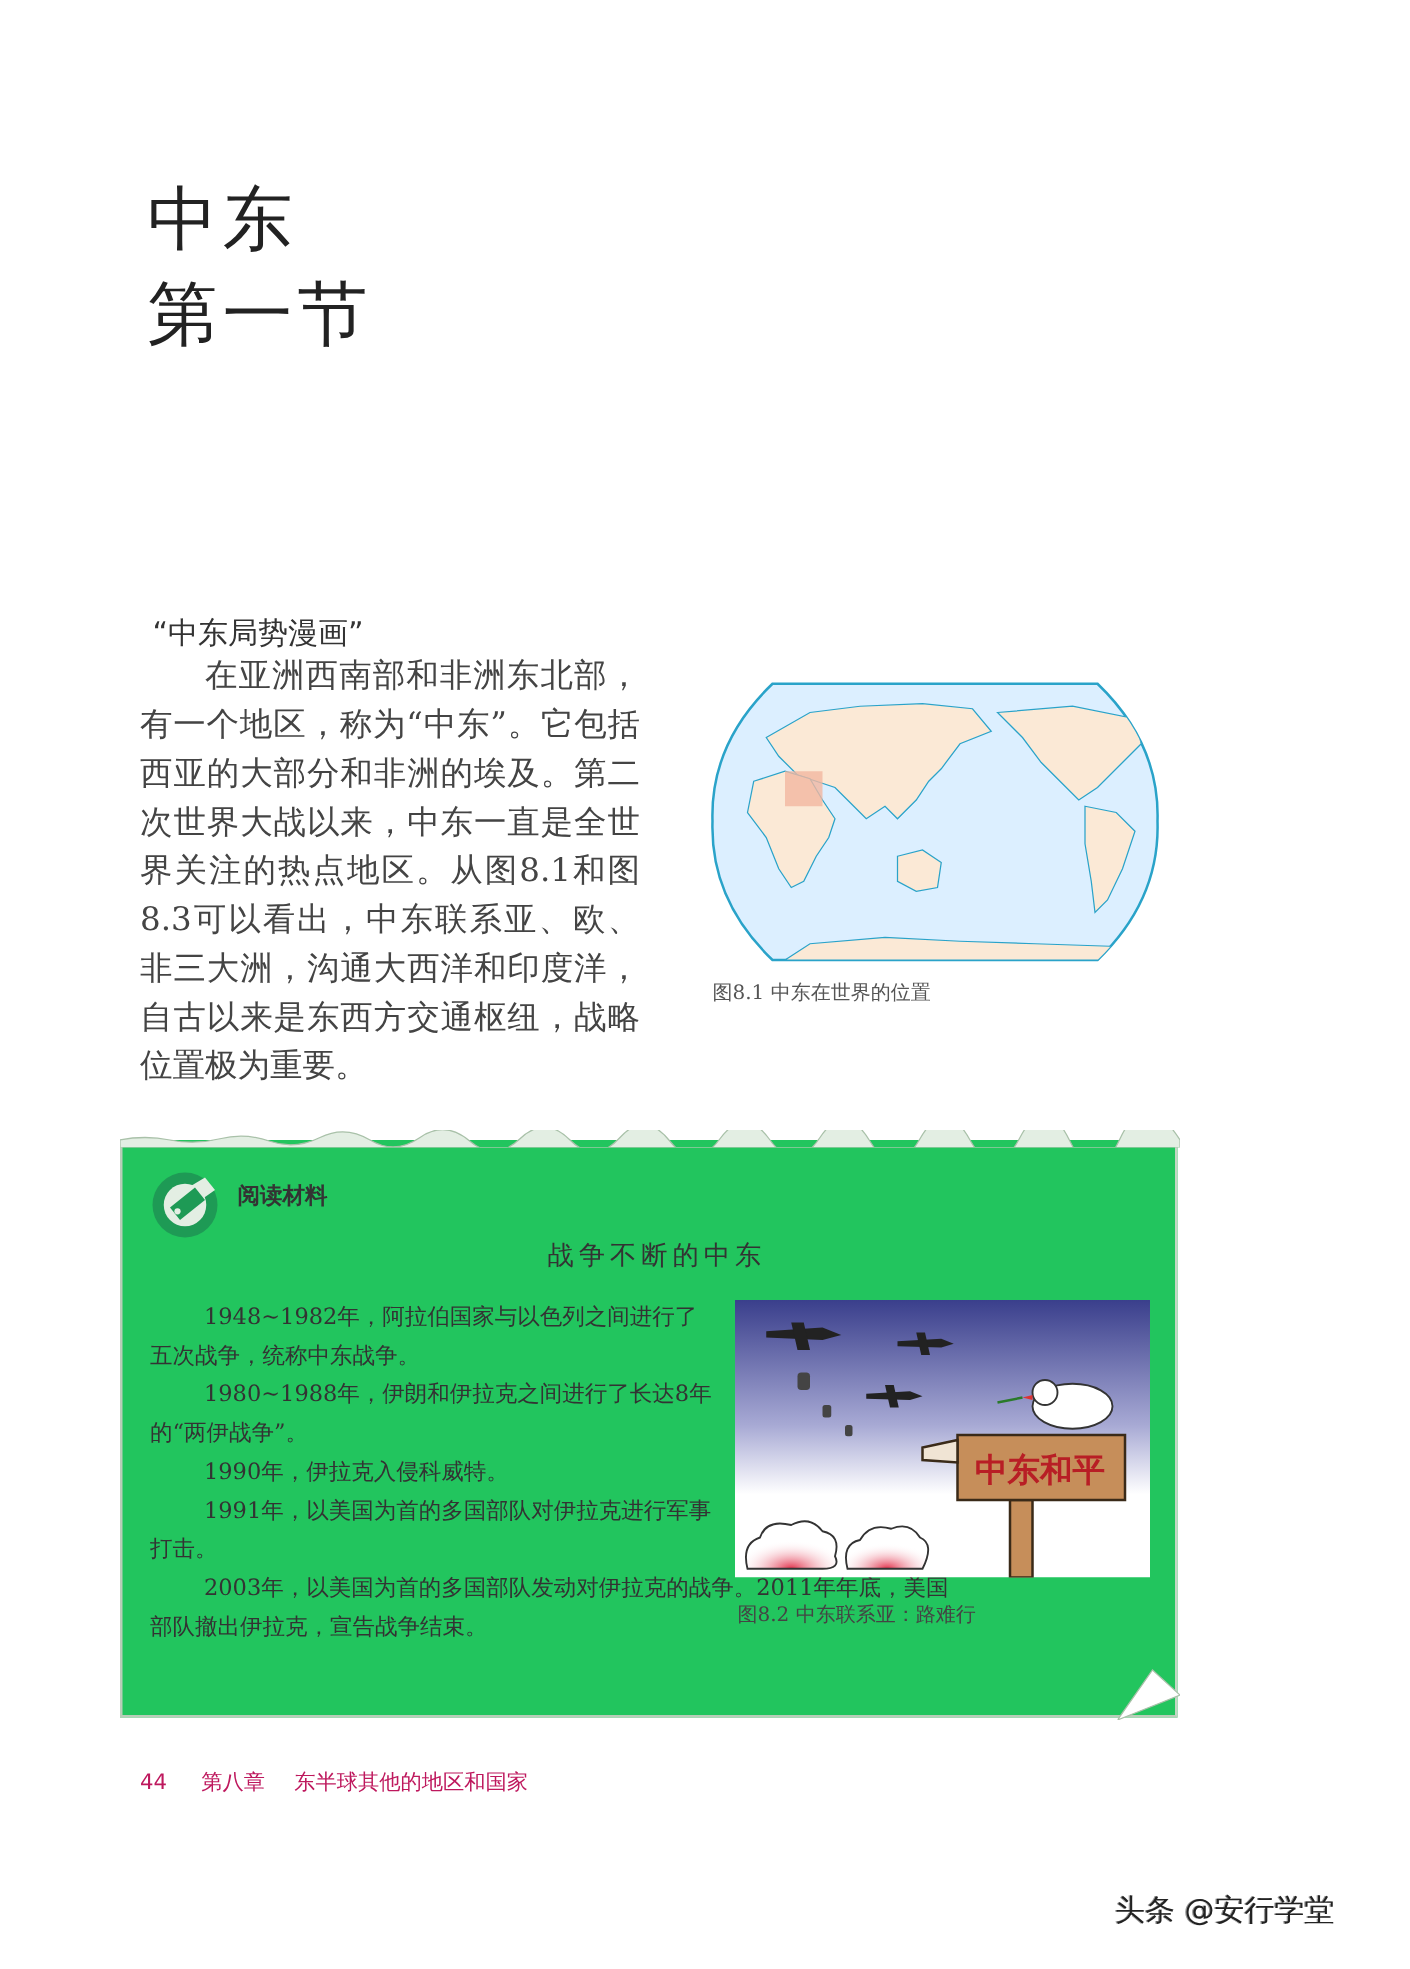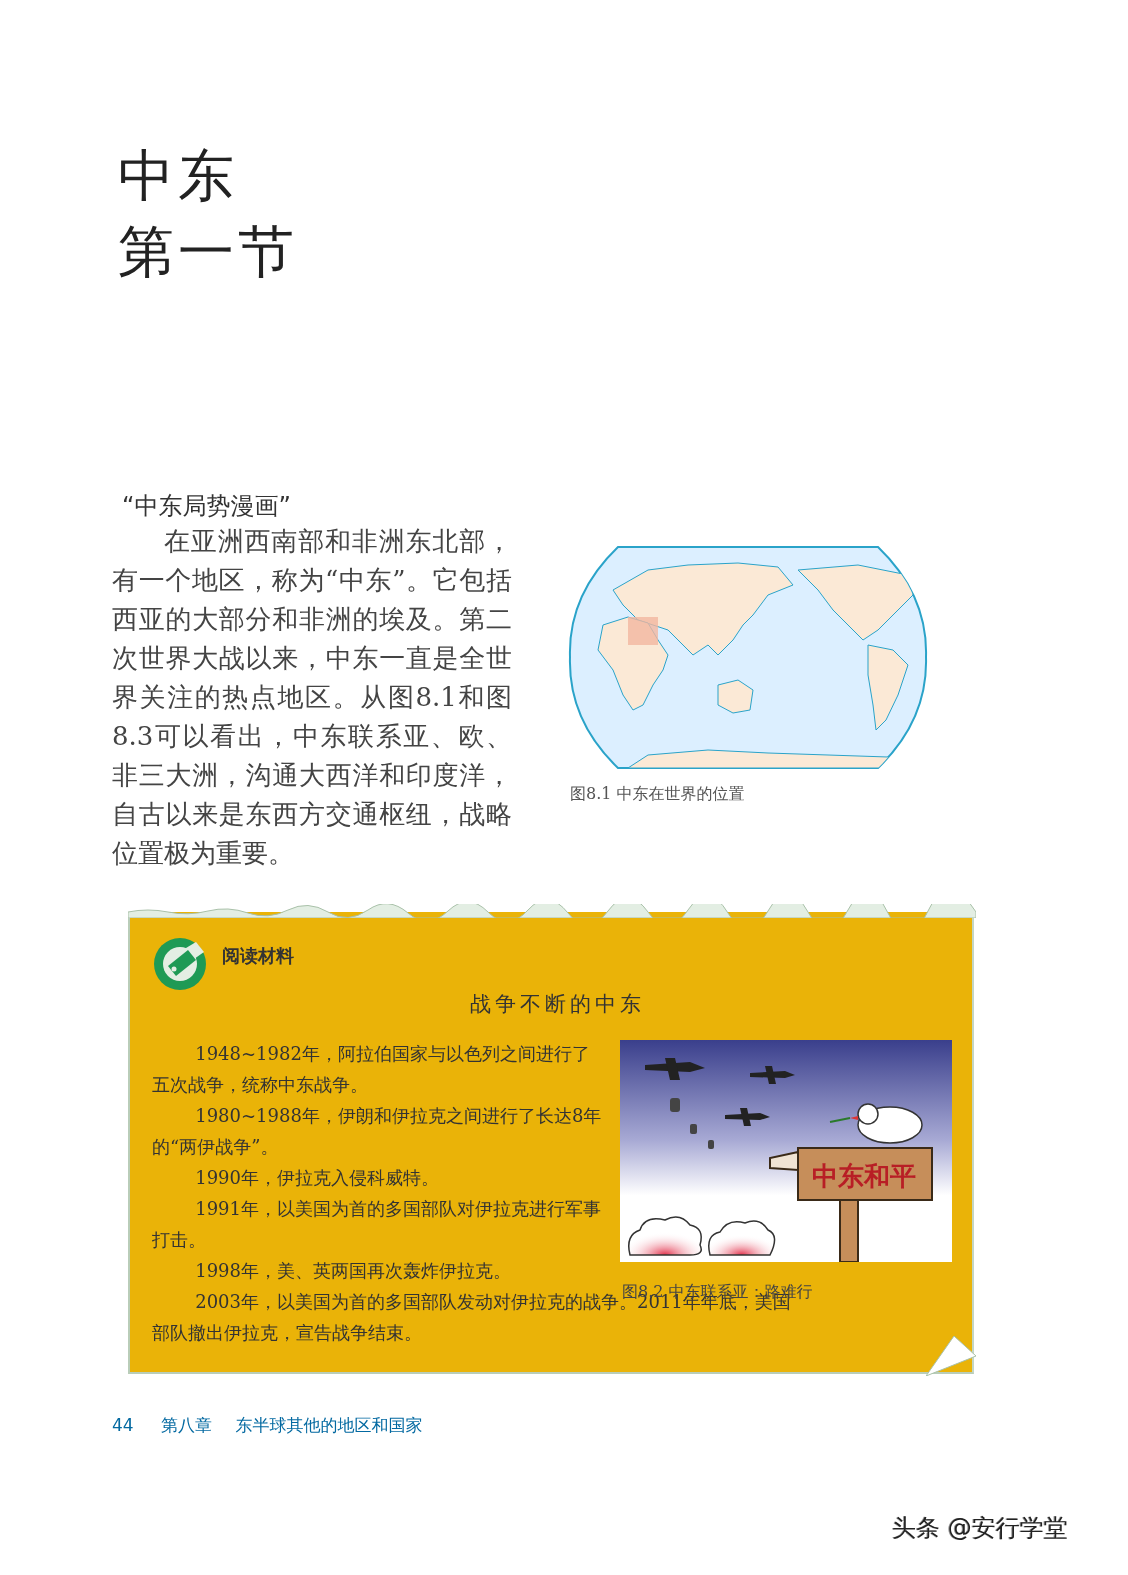--- a/index.html
+++ b/index.html
@@ -22,22 +22,22 @@
     font-family: "DejaVu Serif", serif; font-size: 26px; line-height: 39px; color: #444;
     text-align: justify;
   }
   .body-text p { margin: 0; text-indent: 2em; }
   .map-figure { position: absolute; left: 568px; top: 545px; width: 360px; height: 225px; }
   .map-caption {
     position: absolute; left: 570px; top: 784px;
     font-family: "DejaVu Serif", serif; font-size: 16px; color: #555; white-space: nowrap;
   }
   .reading-box {
-    position: absolute; left: 128px; top: 912px; width: 846px; height: 462px;
-    background: #eab308; border-left: 2px solid #b9cdb9; border-bottom: 2px solid #b9cdb9; border-right: 2px solid #c4d6c4;
+    position: absolute; left: 96px; top: 912px; width: 846px; height: 462px;
+    background: #22c55e; border-left: 2px solid #b9cdb9; border-bottom: 2px solid #b9cdb9; border-right: 2px solid #c4d6c4;
     box-sizing: border-box;
   }
   .reading-box .wavy-top { position: absolute; left: -2px; top: -8px; width: 848px; height: 14px; }
   .reading-icon { position: absolute; left: 22px; top: 24px; width: 56px; height: 56px; }
   .reading-label {
     position: absolute; left: 92px; top: 32px;
     font-family: "DejaVu Sans", sans-serif; font-weight: bold; font-size: 18px; color: #333;
   }
   .reading-title {
     position: absolute; left: 340px; top: 78px;
@@ -50,21 +50,21 @@
   .reading-text p { margin: 0; text-indent: 2.4em; }
   .reading-text p.wide { width: 640px; }
   .cartoon { position: absolute; left: 490px; top: 128px; width: 332px; height: 222px; }
   .cartoon-caption {
     position: absolute; left: 492px; top: 370px;
     font-family: "DejaVu Serif", serif; font-size: 16px; color: #444; white-space: nowrap;
   }
   .page-curl { position: absolute; right: -4px; bottom: -4px; width: 50px; height: 46px; }
   .footer {
     position: absolute; left: 112px; top: 1414px;
-    font-family: "DejaVu Serif", serif; font-size: 17px; color: #0369a1; white-space: nowrap;
+    font-family: "DejaVu Serif", serif; font-size: 17px; color: #be185d; white-space: nowrap;
   }
   .footer .num { font-family: "DejaVu Sans", sans-serif; margin-right: 22px; }
   .footer .chap { margin-right: 18px; }
   .watermark {
     position: absolute; left: 892px; top: 1512px;
     font-family: "DejaVu Sans", sans-serif; font-size: 24px; color: #222; white-space: nowrap;
     text-shadow: 1px 1px 0 #fff, -1px 0 0 #999;
   }
 </style>
 </head>
@@ -118,21 +118,20 @@
     <circle cx="22" cy="33" r="2.5" fill="#e3eee3"></circle>
   </svg>
   <div class="reading-label">阅读材料</div>
   <div class="reading-title">战争不断的中东</div>
 
   <div class="reading-text">
     <p>1948~1982年，阿拉伯国家与以色列之间进行了五次战争，统称中东战争。</p>
     <p>1980~1988年，伊朗和伊拉克之间进行了长达8年的“两伊战争”。</p>
     <p>1990年，伊拉克入侵科威特。</p>
     <p>1991年，以美国为首的多国部队对伊拉克进行军事打击。</p>
-    <p>1998年，美、英两国再次轰炸伊拉克。</p>
     <p class="wide">2003年，以美国为首的多国部队发动对伊拉克的战争。2011年年底，美国部队撤出伊拉克，宣告战争结束。</p>
   </div>
 
   <svg class="cartoon" viewBox="0 0 332 222">
     <defs>
       <linearGradient id="sky" x1="0" y1="0" x2="0" y2="1">
         <stop offset="0" stop-color="#3a3f8c"></stop>
         <stop offset="0.45" stop-color="#a7a9d4"></stop>
         <stop offset="0.7" stop-color="#ffffff"></stop>
       </linearGradient>

